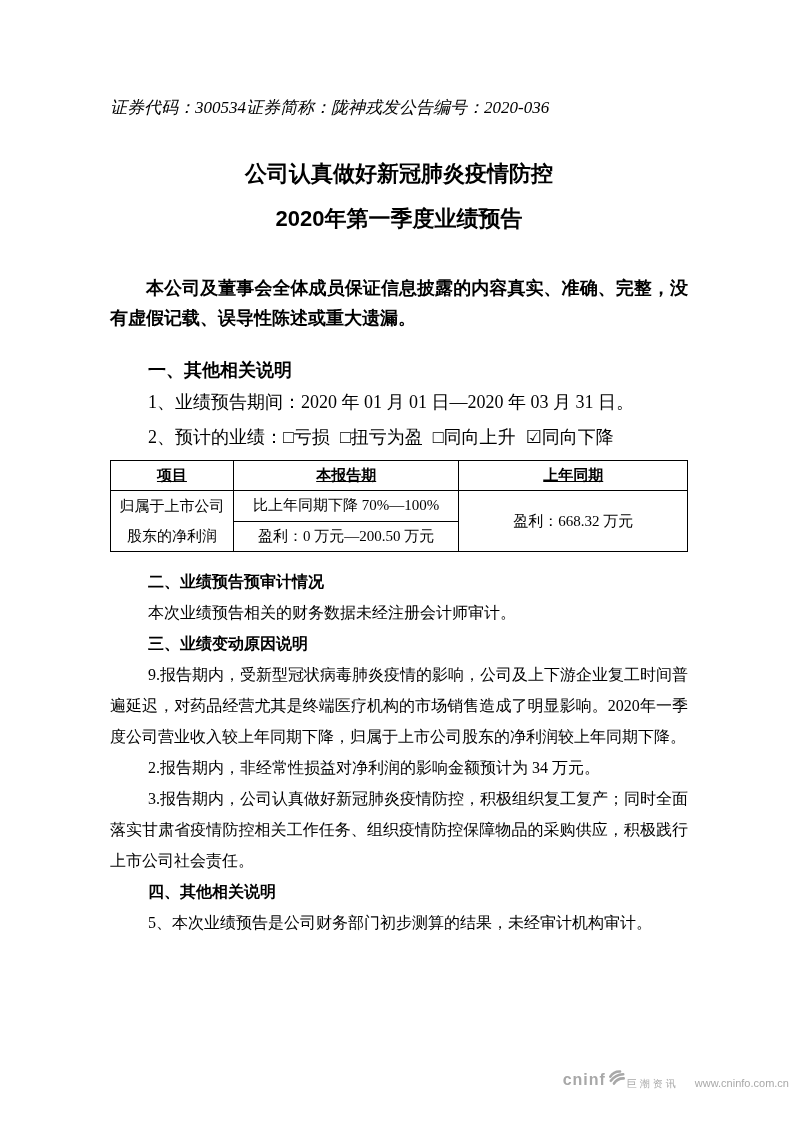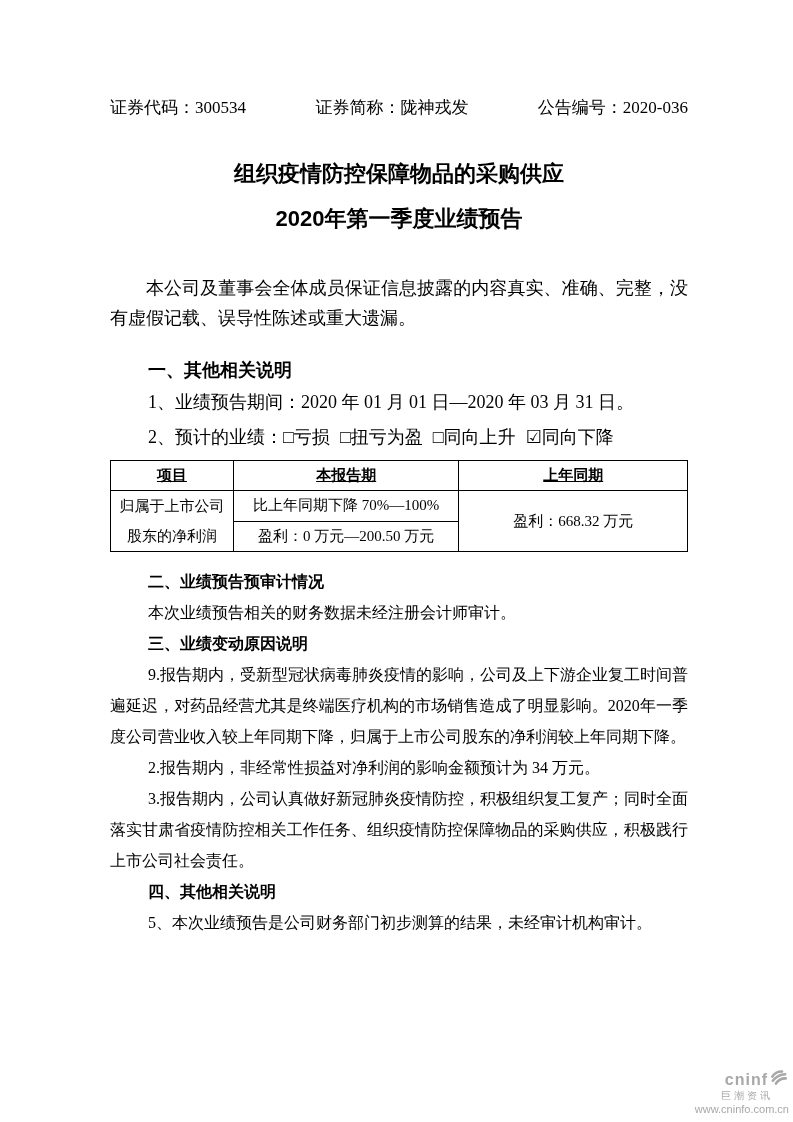--- a/index.html
+++ b/index.html
@@ -11,34 +11,34 @@
     position: relative;
     overflow: hidden;
   }
   .page {
     box-sizing: border-box;
     width: 793px; height: 1122px;
     padding: 97px 105px 0 110px;
     position: relative;
   }
   .meta-row {
-    display: flex; justify-content: space-between;
-    font-size: 17px; line-height: 21px;
+    display: flex; 
+    font-size: 17px; line-height: 21px; font-style: italic;
   }
   .title, .subtitle {
     font-family: "Liberation Sans", sans-serif;
     font-weight: bold;
     font-size: 22px; line-height: 45px;
     text-align: center; margin: 0;
   }
   .title { margin-top: 33px; }
   .disclaimer {
     margin: 32px 0 0 0;
     font-size: 18px; line-height: 30px;
-    font-weight: normal;
+    font-weight: bold;
     text-align: justify;
     text-indent: 36px;
   }
   .s1-heading {
     margin: 22px 0 0 0;
     font-family: "Liberation Sans", sans-serif;
     font-weight: bold;
     font-size: 18px; line-height: 30px;
     text-indent: 38px;
   }
@@ -72,21 +72,21 @@
     font-weight: bold;
     text-indent: 38px;
   }
   .body-line { text-indent: 38px; }
   .just { text-align: justify; text-indent: 38px; }
   .watermark {
     position: absolute;
     right: 4px; top: 1071px;
     color: #a8a8a8;
     font-family: "Liberation Sans", sans-serif;
-    display: flex; flex-direction: column; align-items: flex-end;
+    display: flex; flex-direction: row; align-items: flex-end;
     line-height: 1;
   }
   .wm-brand-row { display: flex; align-items: center; }
   .wm-brand {
     font-size: 16px; font-weight: bold; letter-spacing: 1px;
   }
   .wm-icon { margin-left: 1px; margin-top: -2px; }
   .wm-cn { font-size: 10px; letter-spacing: 3px; margin: 2px 16px 0 0; }
   .wm-url { font-size: 11px; margin-top: 3px; }
 </style>
@@ -94,21 +94,21 @@
 <body>
 
 <div class="page">
 
   <div class="meta-row">
     <span>证券代码：300534</span>
     <span>证券简称：陇神戎发</span>
     <span>公告编号：2020-036</span>
   </div>
 
-  <h1 class="title">组织疫情防控保障物品的采购供应</h1>
+  <h1 class="title">公司认真做好新冠肺炎疫情防控</h1>
   <h2 class="subtitle">2020年第一季度业绩预告</h2>
 
   <p class="disclaimer">本公司及董事会全体成员保证信息披露的内容真实、准确、完整，没有虚假记载、误导性陈述或重大遗漏。</p>
 
   <p class="s1-heading">一、其他相关说明</p>
 
   <p class="s1-item">1、业绩预告期间：2020 年 01 月 01 日—2020 年 03 月 31 日。</p>
 
   <p class="s1-item"><span>2、预计的业绩：</span><span class="opt">□亏损</span><span class="opt">□扭亏为盈</span><span class="opt">□同向上升</span><span class="opt">☑同向下降</span></p>
 

